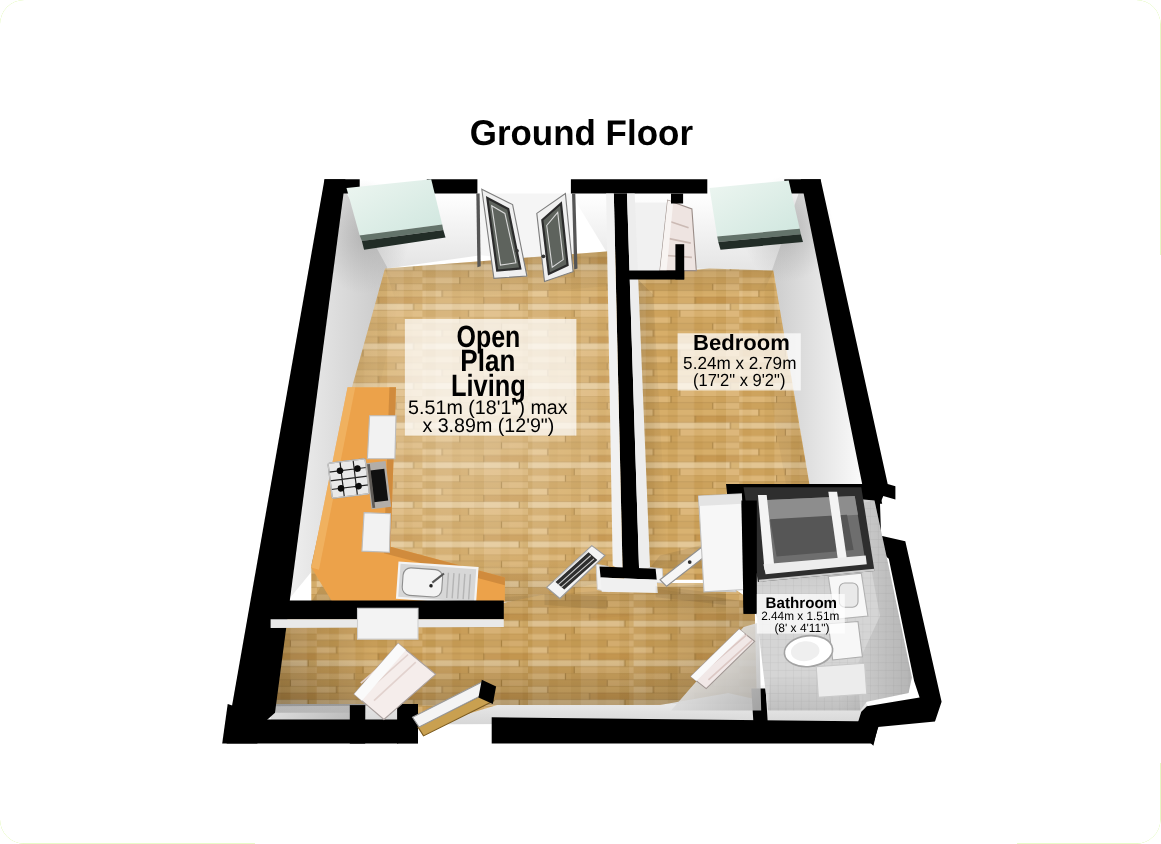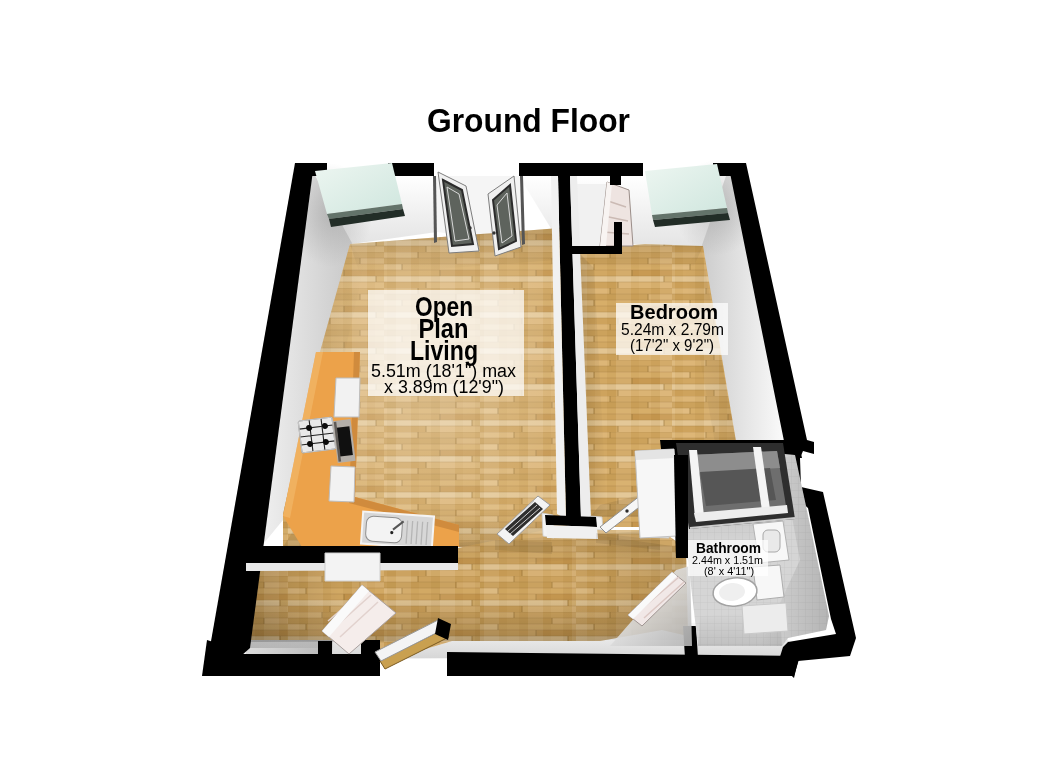--- a/index.html
+++ b/index.html
@@ -1,17 +1,17 @@
 <!DOCTYPE html>
 <html><head>
 <meta charset="utf-8">
 <style>
   html,body{margin:0;padding:0;background:#ffffff;}
   #page{position:relative;width:1055px;height:767px;background:#bef264;overflow:hidden;transform:translateZ(0);
-        font-family:"Liberation Sans", sans-serif;}
+        font-family:"Liberation Sans", sans-serif;border-radius:22px;}
   text{font-family:"Liberation Sans", sans-serif;}
 </style>
 </head>
 <body>
 <div id="page">
 <svg width="1055" height="767" viewBox="0 0 1055 767">
 <defs>
   <pattern id="woodS" patternUnits="userSpaceOnUse" width="96" height="36">
     <rect width="96" height="36" fill="#d5ab66"></rect>
     <rect x="0" y="0" width="34" height="6" fill="#dcb574"></rect>

